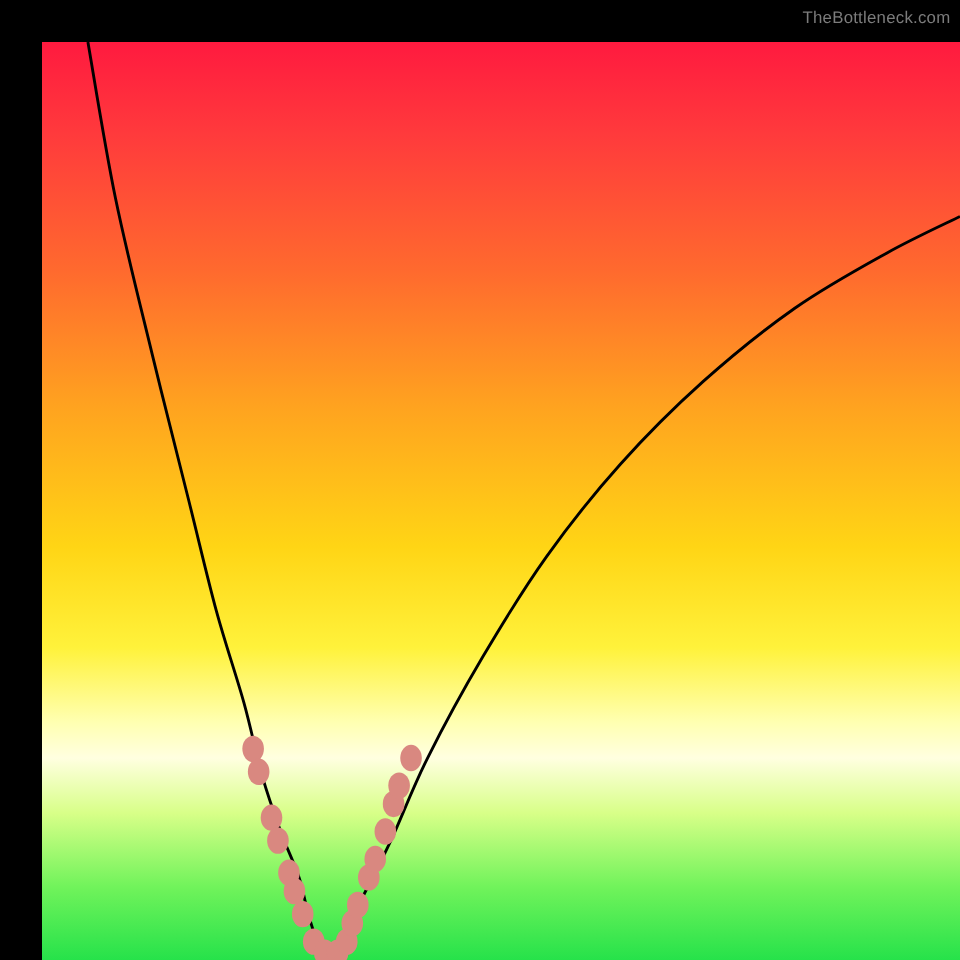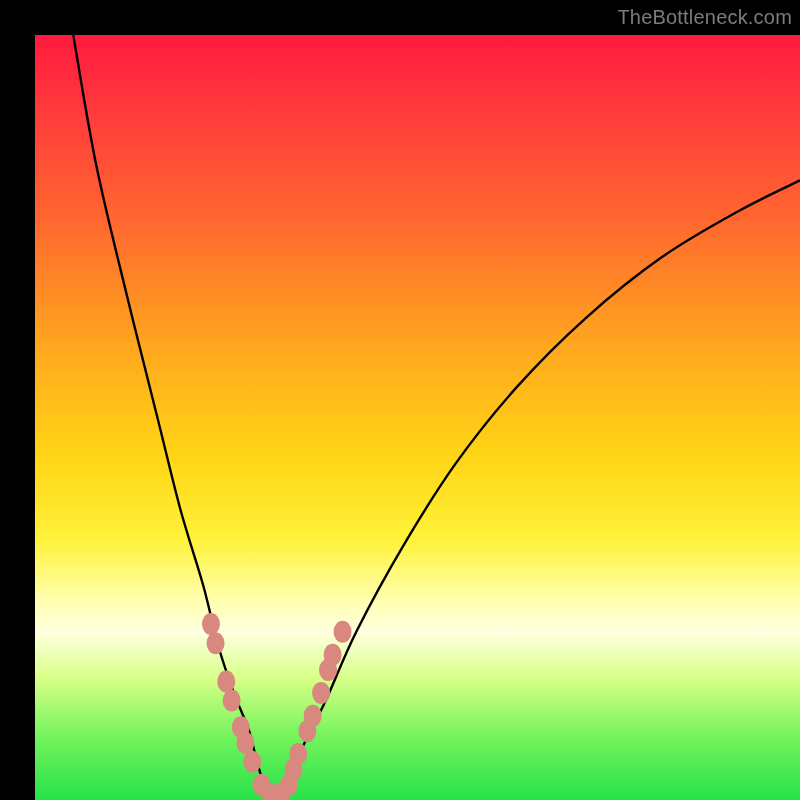--- a/index.html
+++ b/index.html
@@ -39,21 +39,21 @@
       #d8ff88 84%,
       #71f35b 92%,
       #26e24a 100%
     );
   }
   .watermark {
     position: absolute;
     top: 6px;
     right: 8px;
     color: #7c7c7c;
-    font-size: 20px;
+    font-size: 14px;
     letter-spacing: 0.2px;
     font-weight: 500;
   }
   svg.curves {
     position: absolute;
     left: 0;
     top: 0;
     width: 765px;
     height: 765px;
   }

